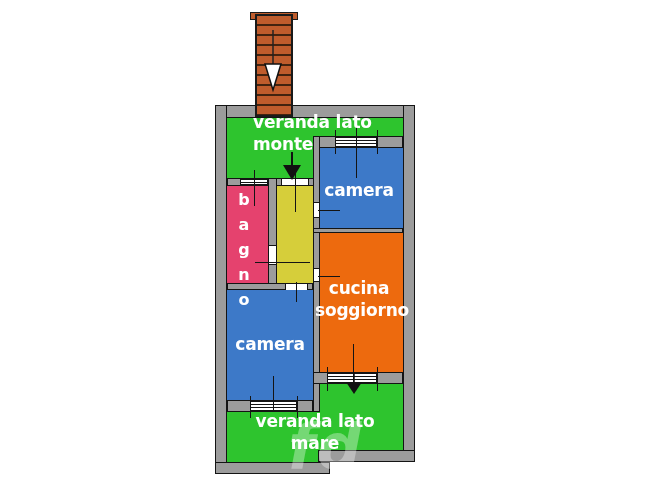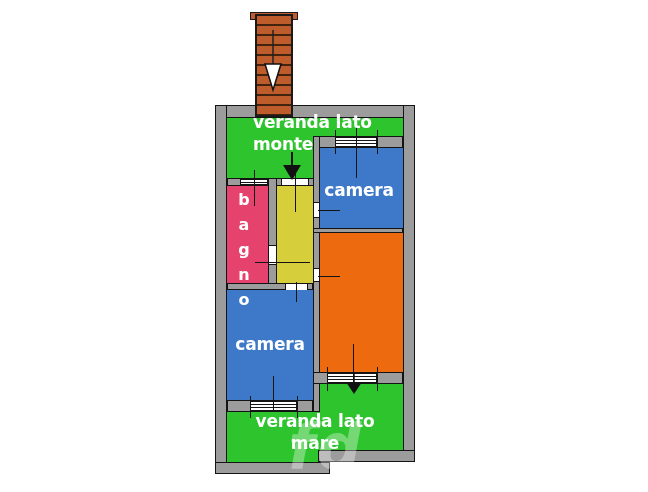--- a/index.html
+++ b/index.html
@@ -112,20 +112,22 @@
     </g>
     <g>
       <line x1="354" y1="372" x2="354" y2="383" stroke="#111" stroke-width="1.5"></line>
       <polygon points="346,382 362,382 354,394" fill="#111"></polygon>
     </g>
   </svg>
 
   <div class="abs rlabel" style="left:253px;top:112px;width:145px;">veranda lato
 monte</div>
   <div class="abs rlabel center" style="left:315px;top:180px;width:88px;">camera</div>
+  <div class="abs rlabel center" style="left:315px;top:278px;width:88px;">cucina
+soggiorno</div>
   <div class="abs rlabel vert" style="left:233px;top:190px;height:96px;">bagno</div>
   <div class="abs rlabel center" style="left:227px;top:334px;width:86px;">camera</div>
   <div class="abs rlabel center" style="left:235px;top:411px;width:160px;">veranda lato
 mare</div>
 
   <div class="abs watermark" style="left:288px;top:410px;">fd</div>
 
 </div>
 
 </body></html>

